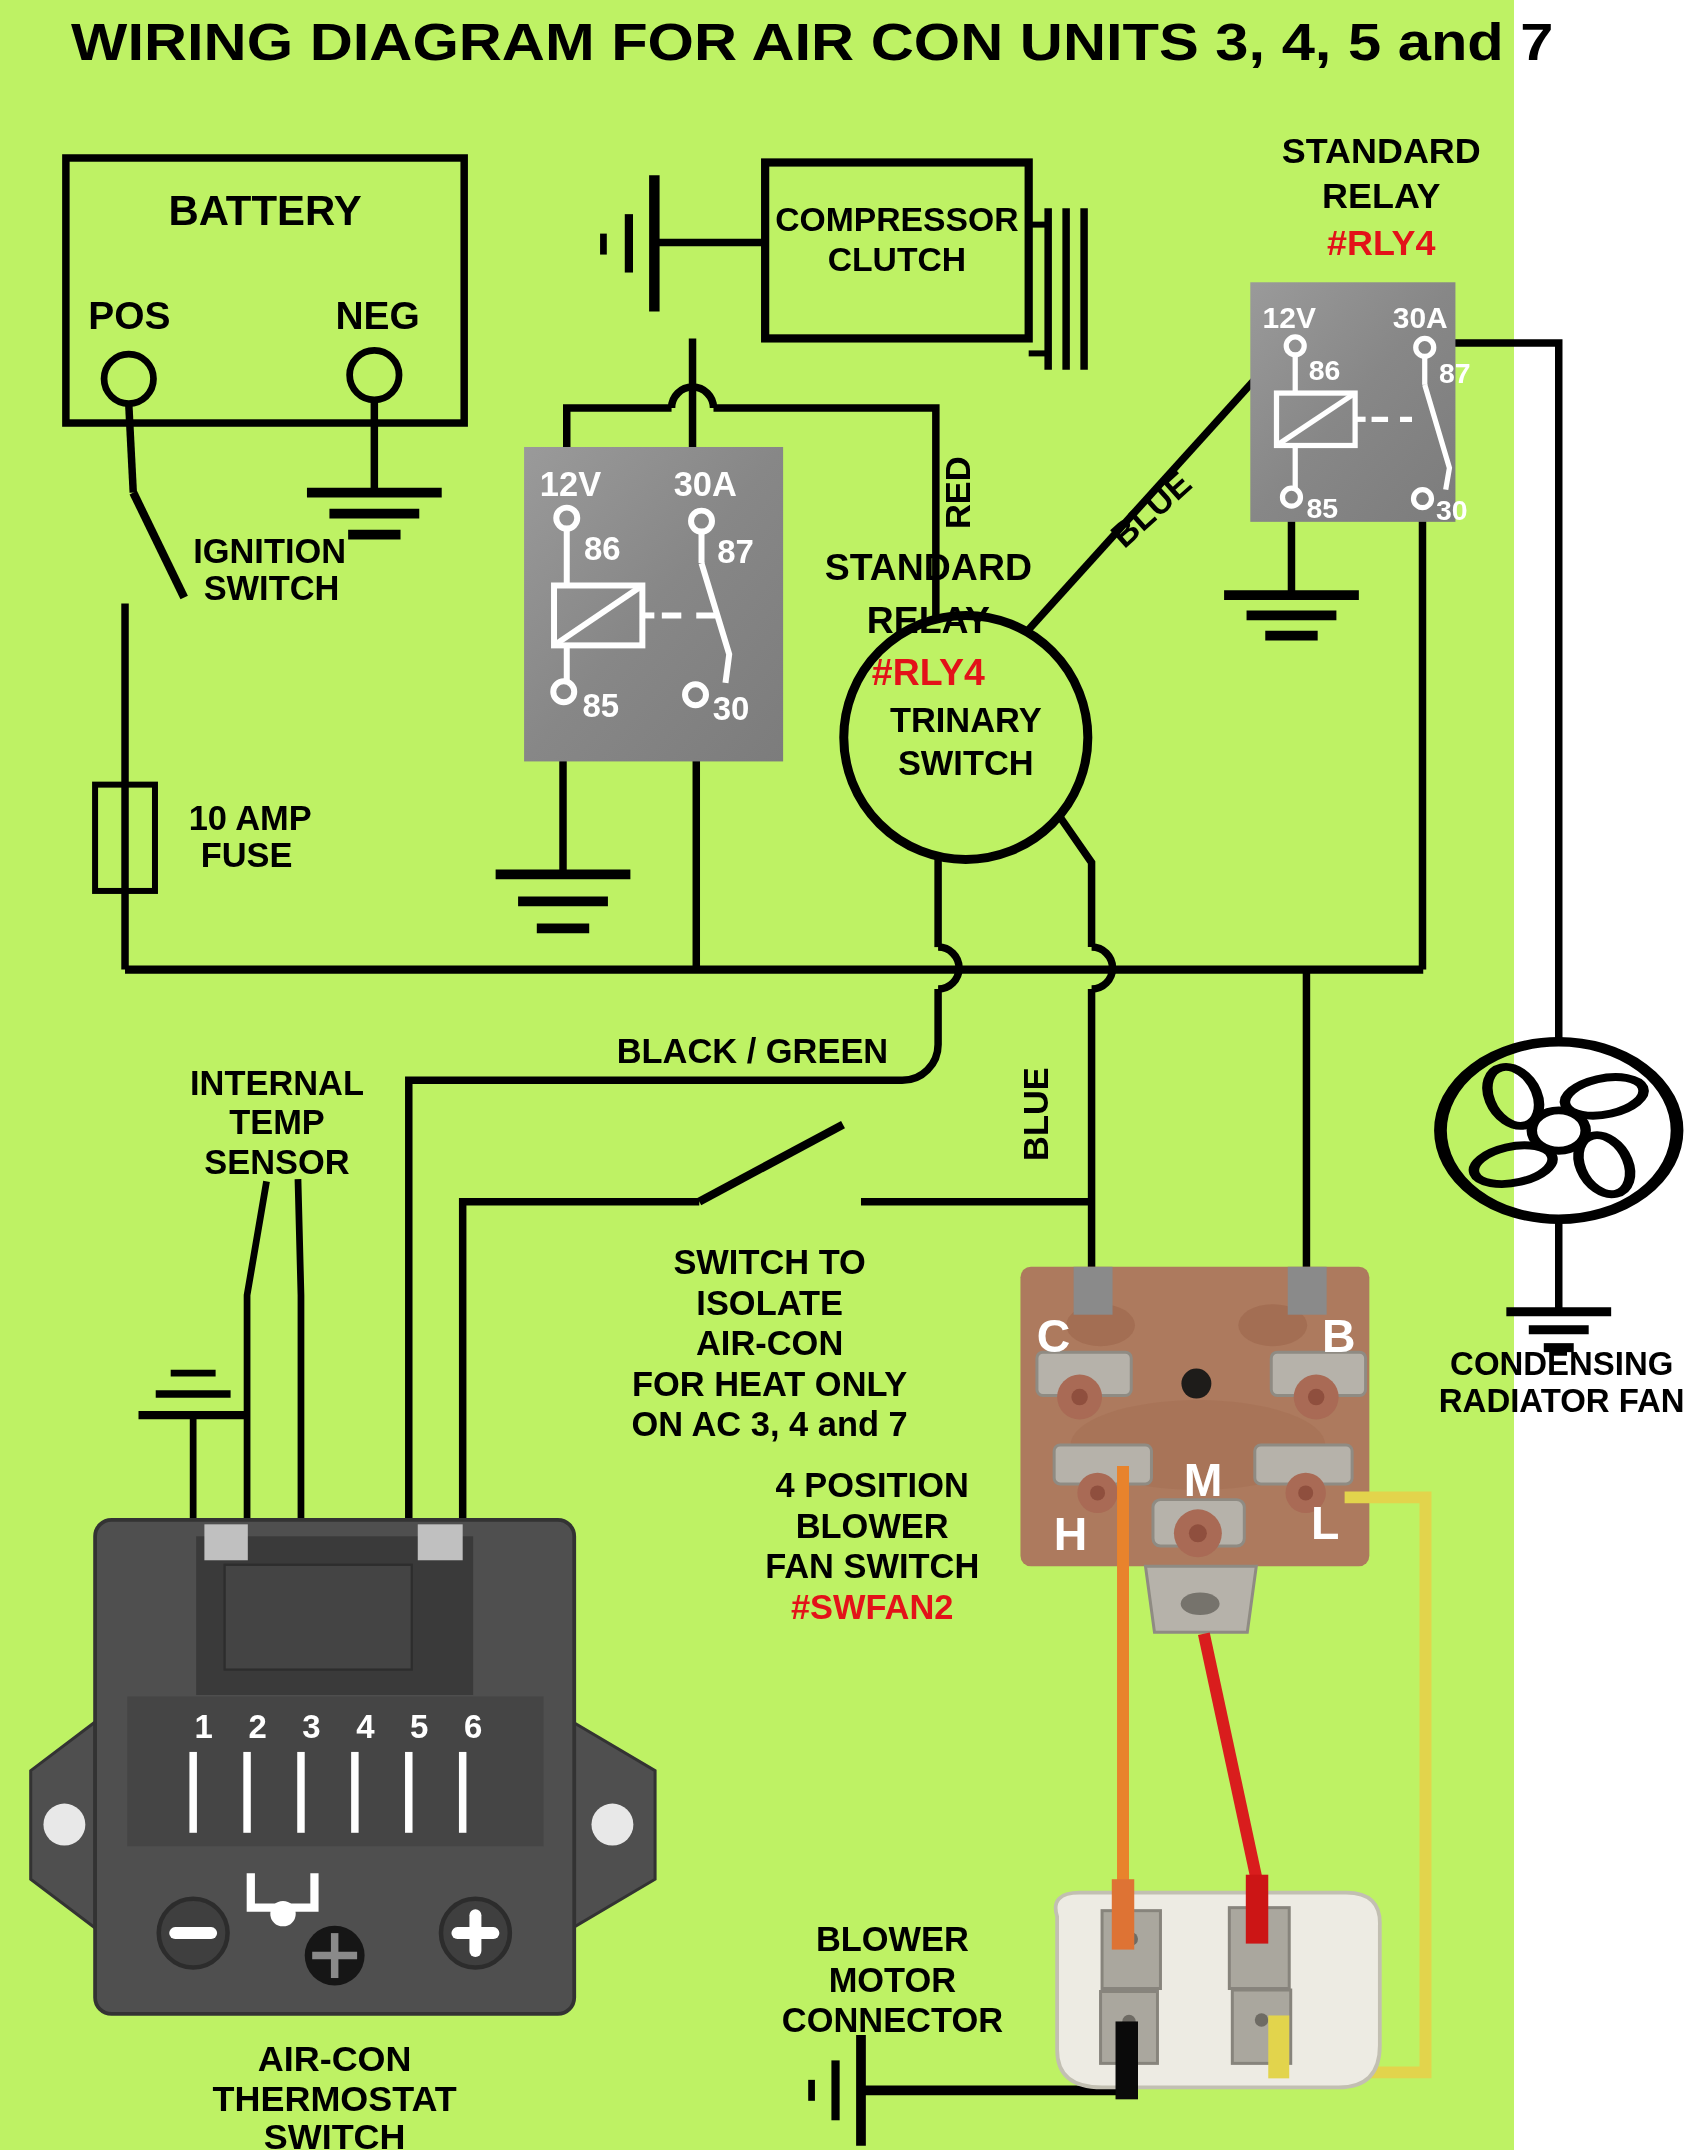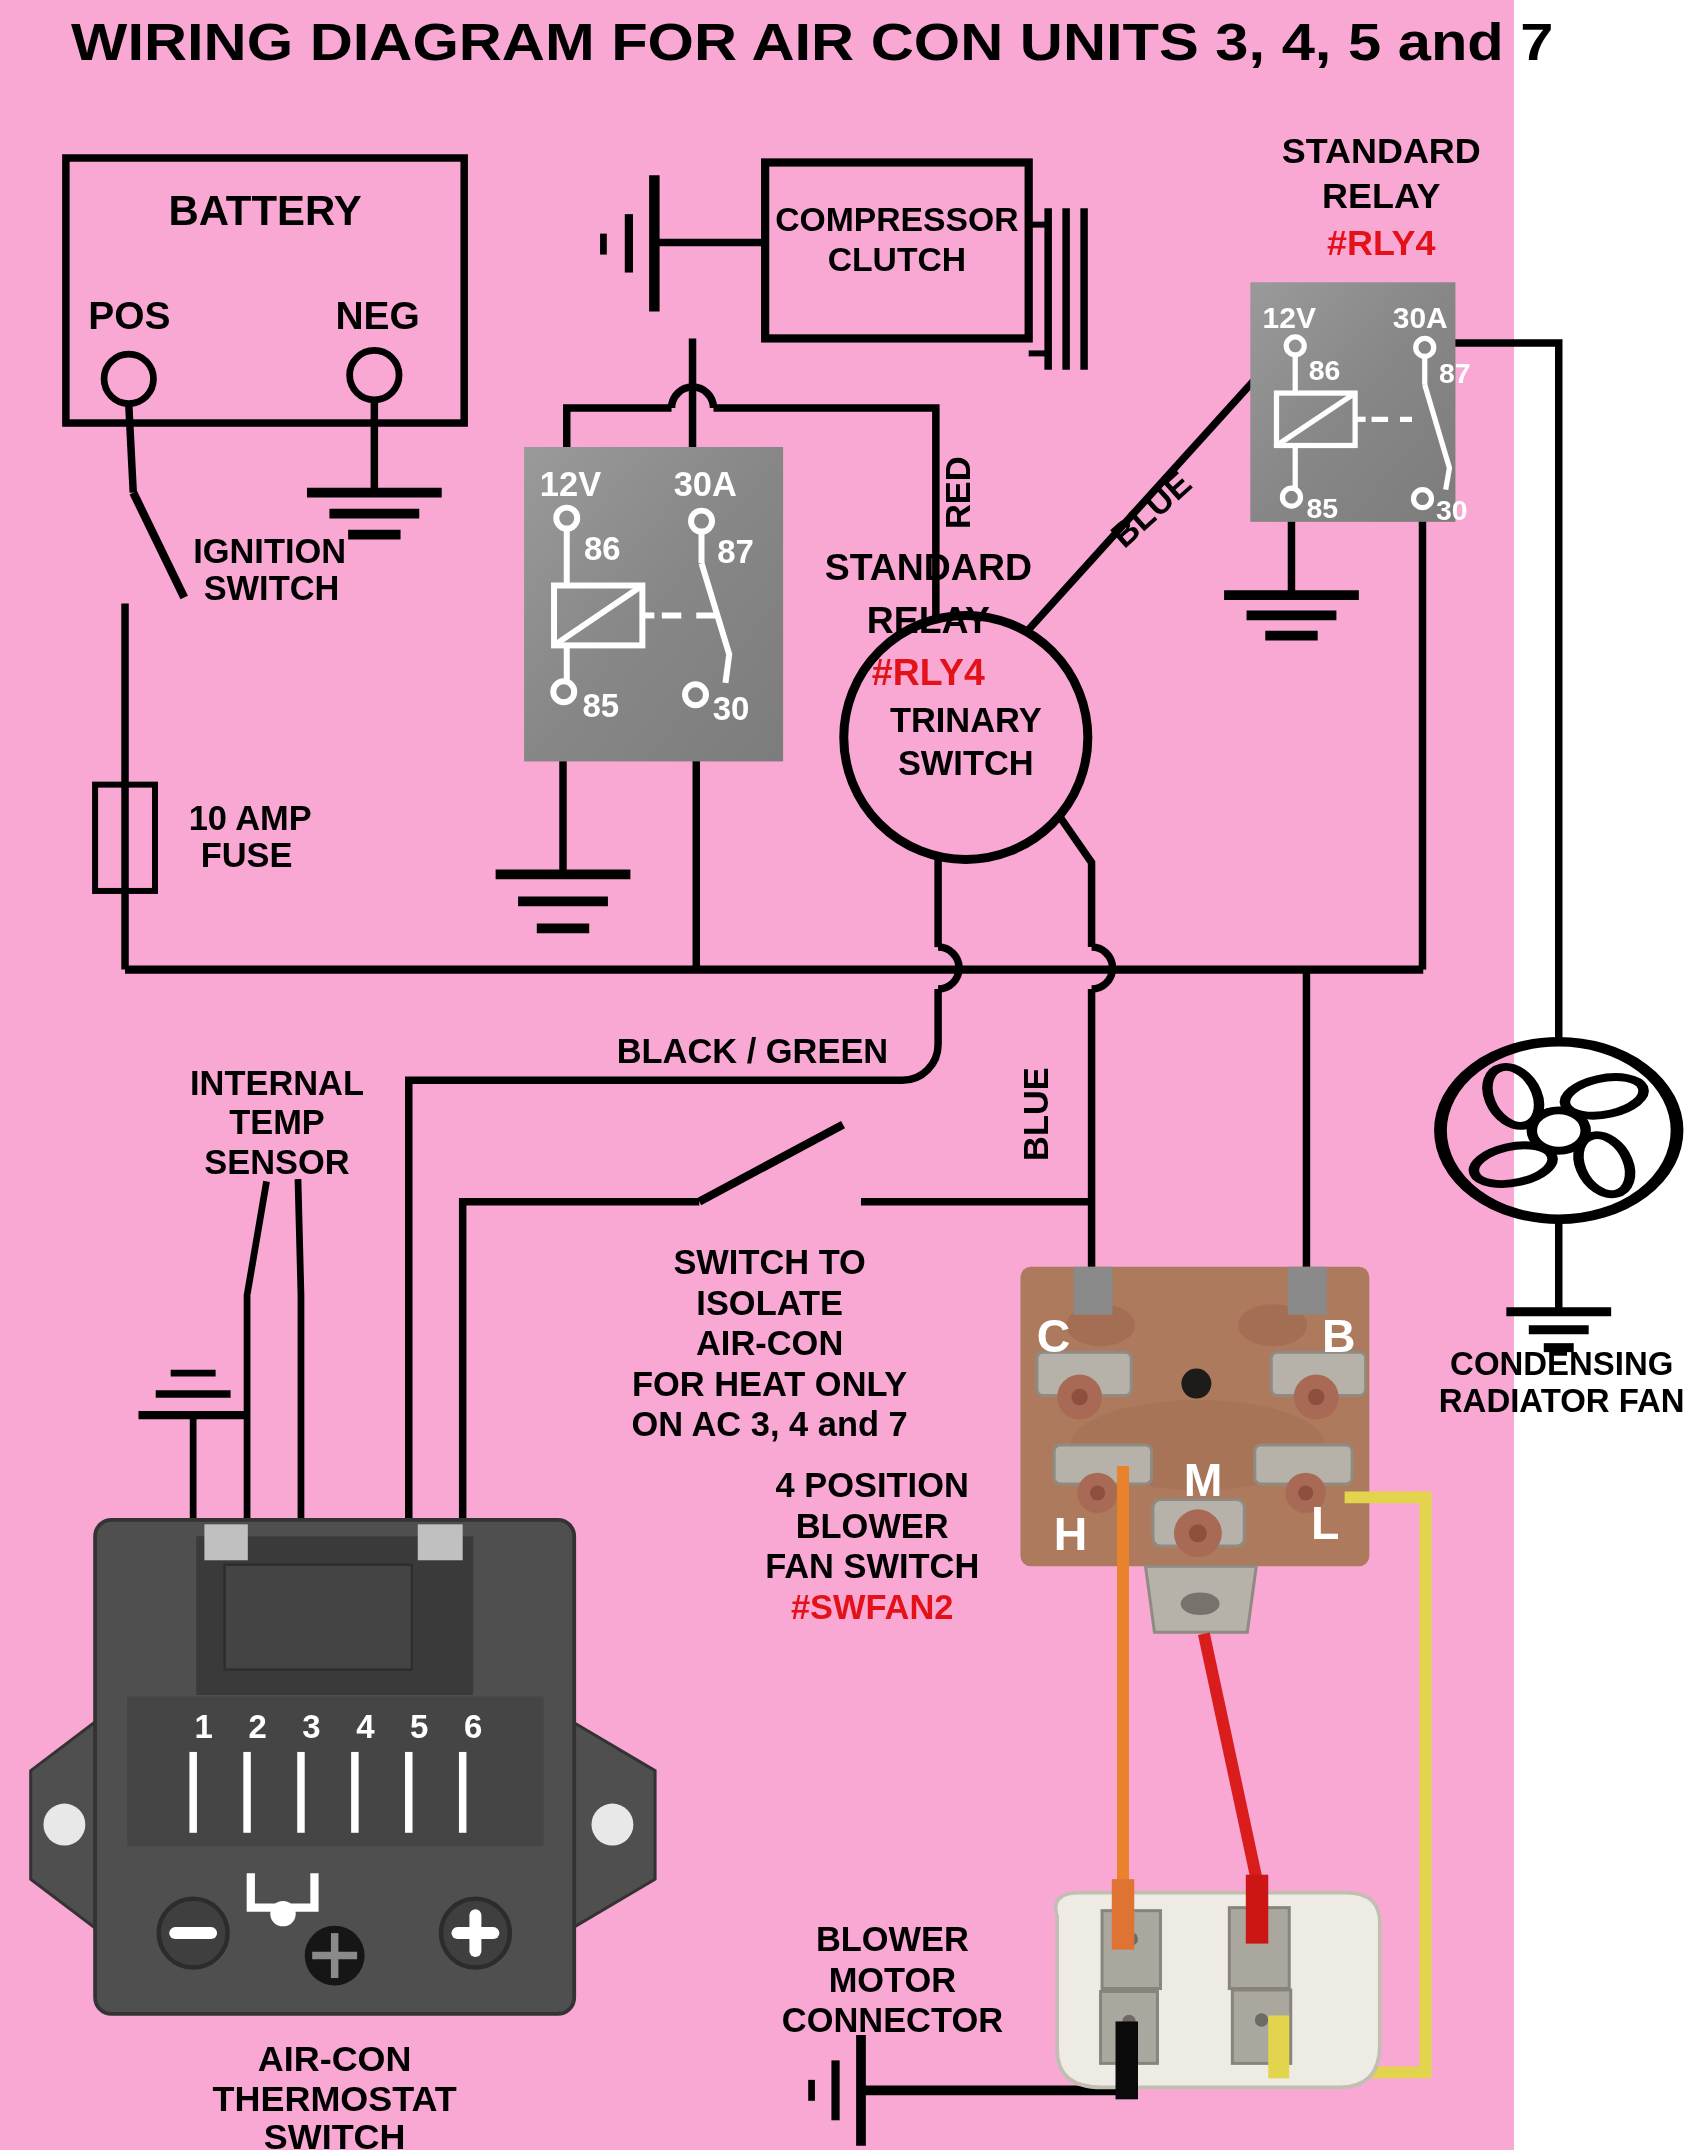--- a/index.html
+++ b/index.html
@@ -1,16 +1,16 @@
 <!DOCTYPE html>
 <html style="--red-accent: #e31219; --wire-orange: #e8832c; --wire-red: #d91d1d; --wire-yellow: #e2d44c; --switch-tan: #ad7a5e; --relay-gray: #8d8d8d;font-size:12px"><head>
 <meta charset="utf-8">
 <style>
   html,body{margin:0;padding:0;background:#ffffff;}
-  .page{width:1514px;height:2151px;position:relative;background:#f9a8d4;}
+  .page{width:1514px;height:2151px;position:relative;background:#bef264;}
   svg{display:block;}
   text{font-family:"Liberation Sans","DejaVu Sans",sans-serif;font-weight:bold;fill:#000;}
   .lineart{stroke:#000;fill:none;}
   .whiteart{stroke:#ffffff;fill:none;}
   .wtext{fill:#ffffff;}
   .redtext{fill:var(--red-accent);}
   .wire-orange{stroke:var(--wire-orange);}
   .wire-red{stroke:var(--wire-red);}
   .wire-yellow{stroke:var(--wire-yellow);}
   .tan{fill:var(--switch-tan);}

